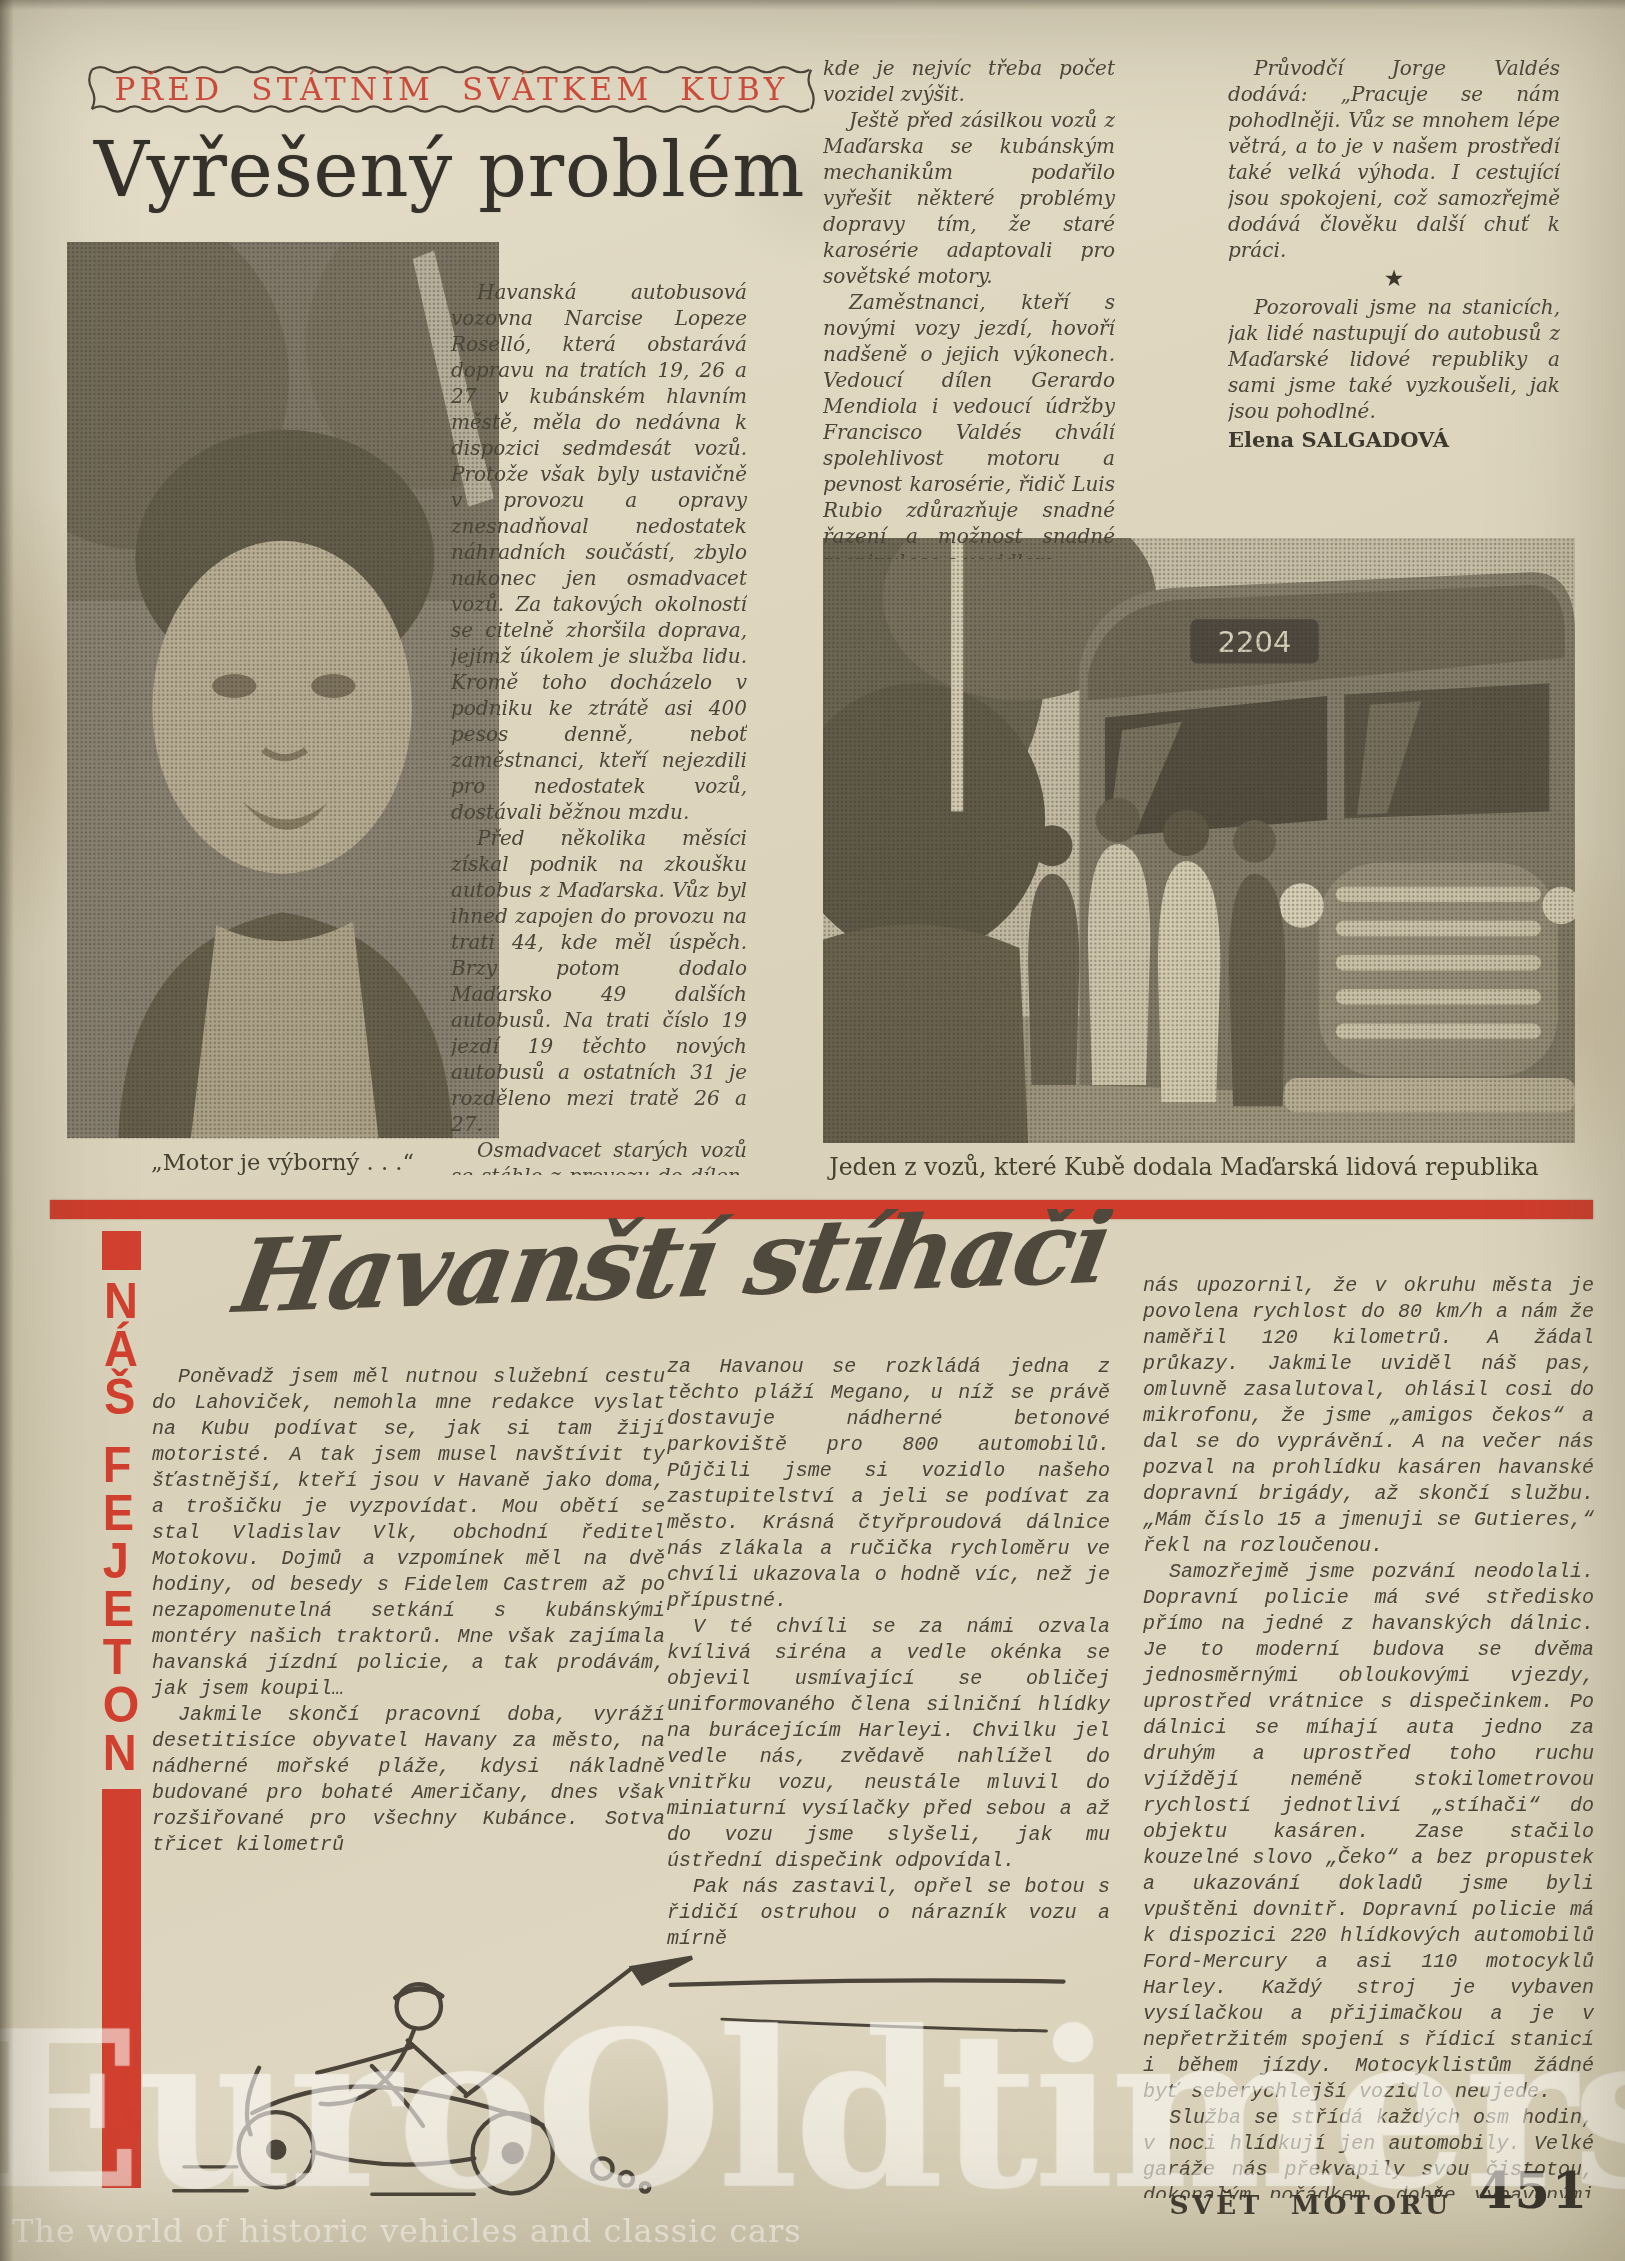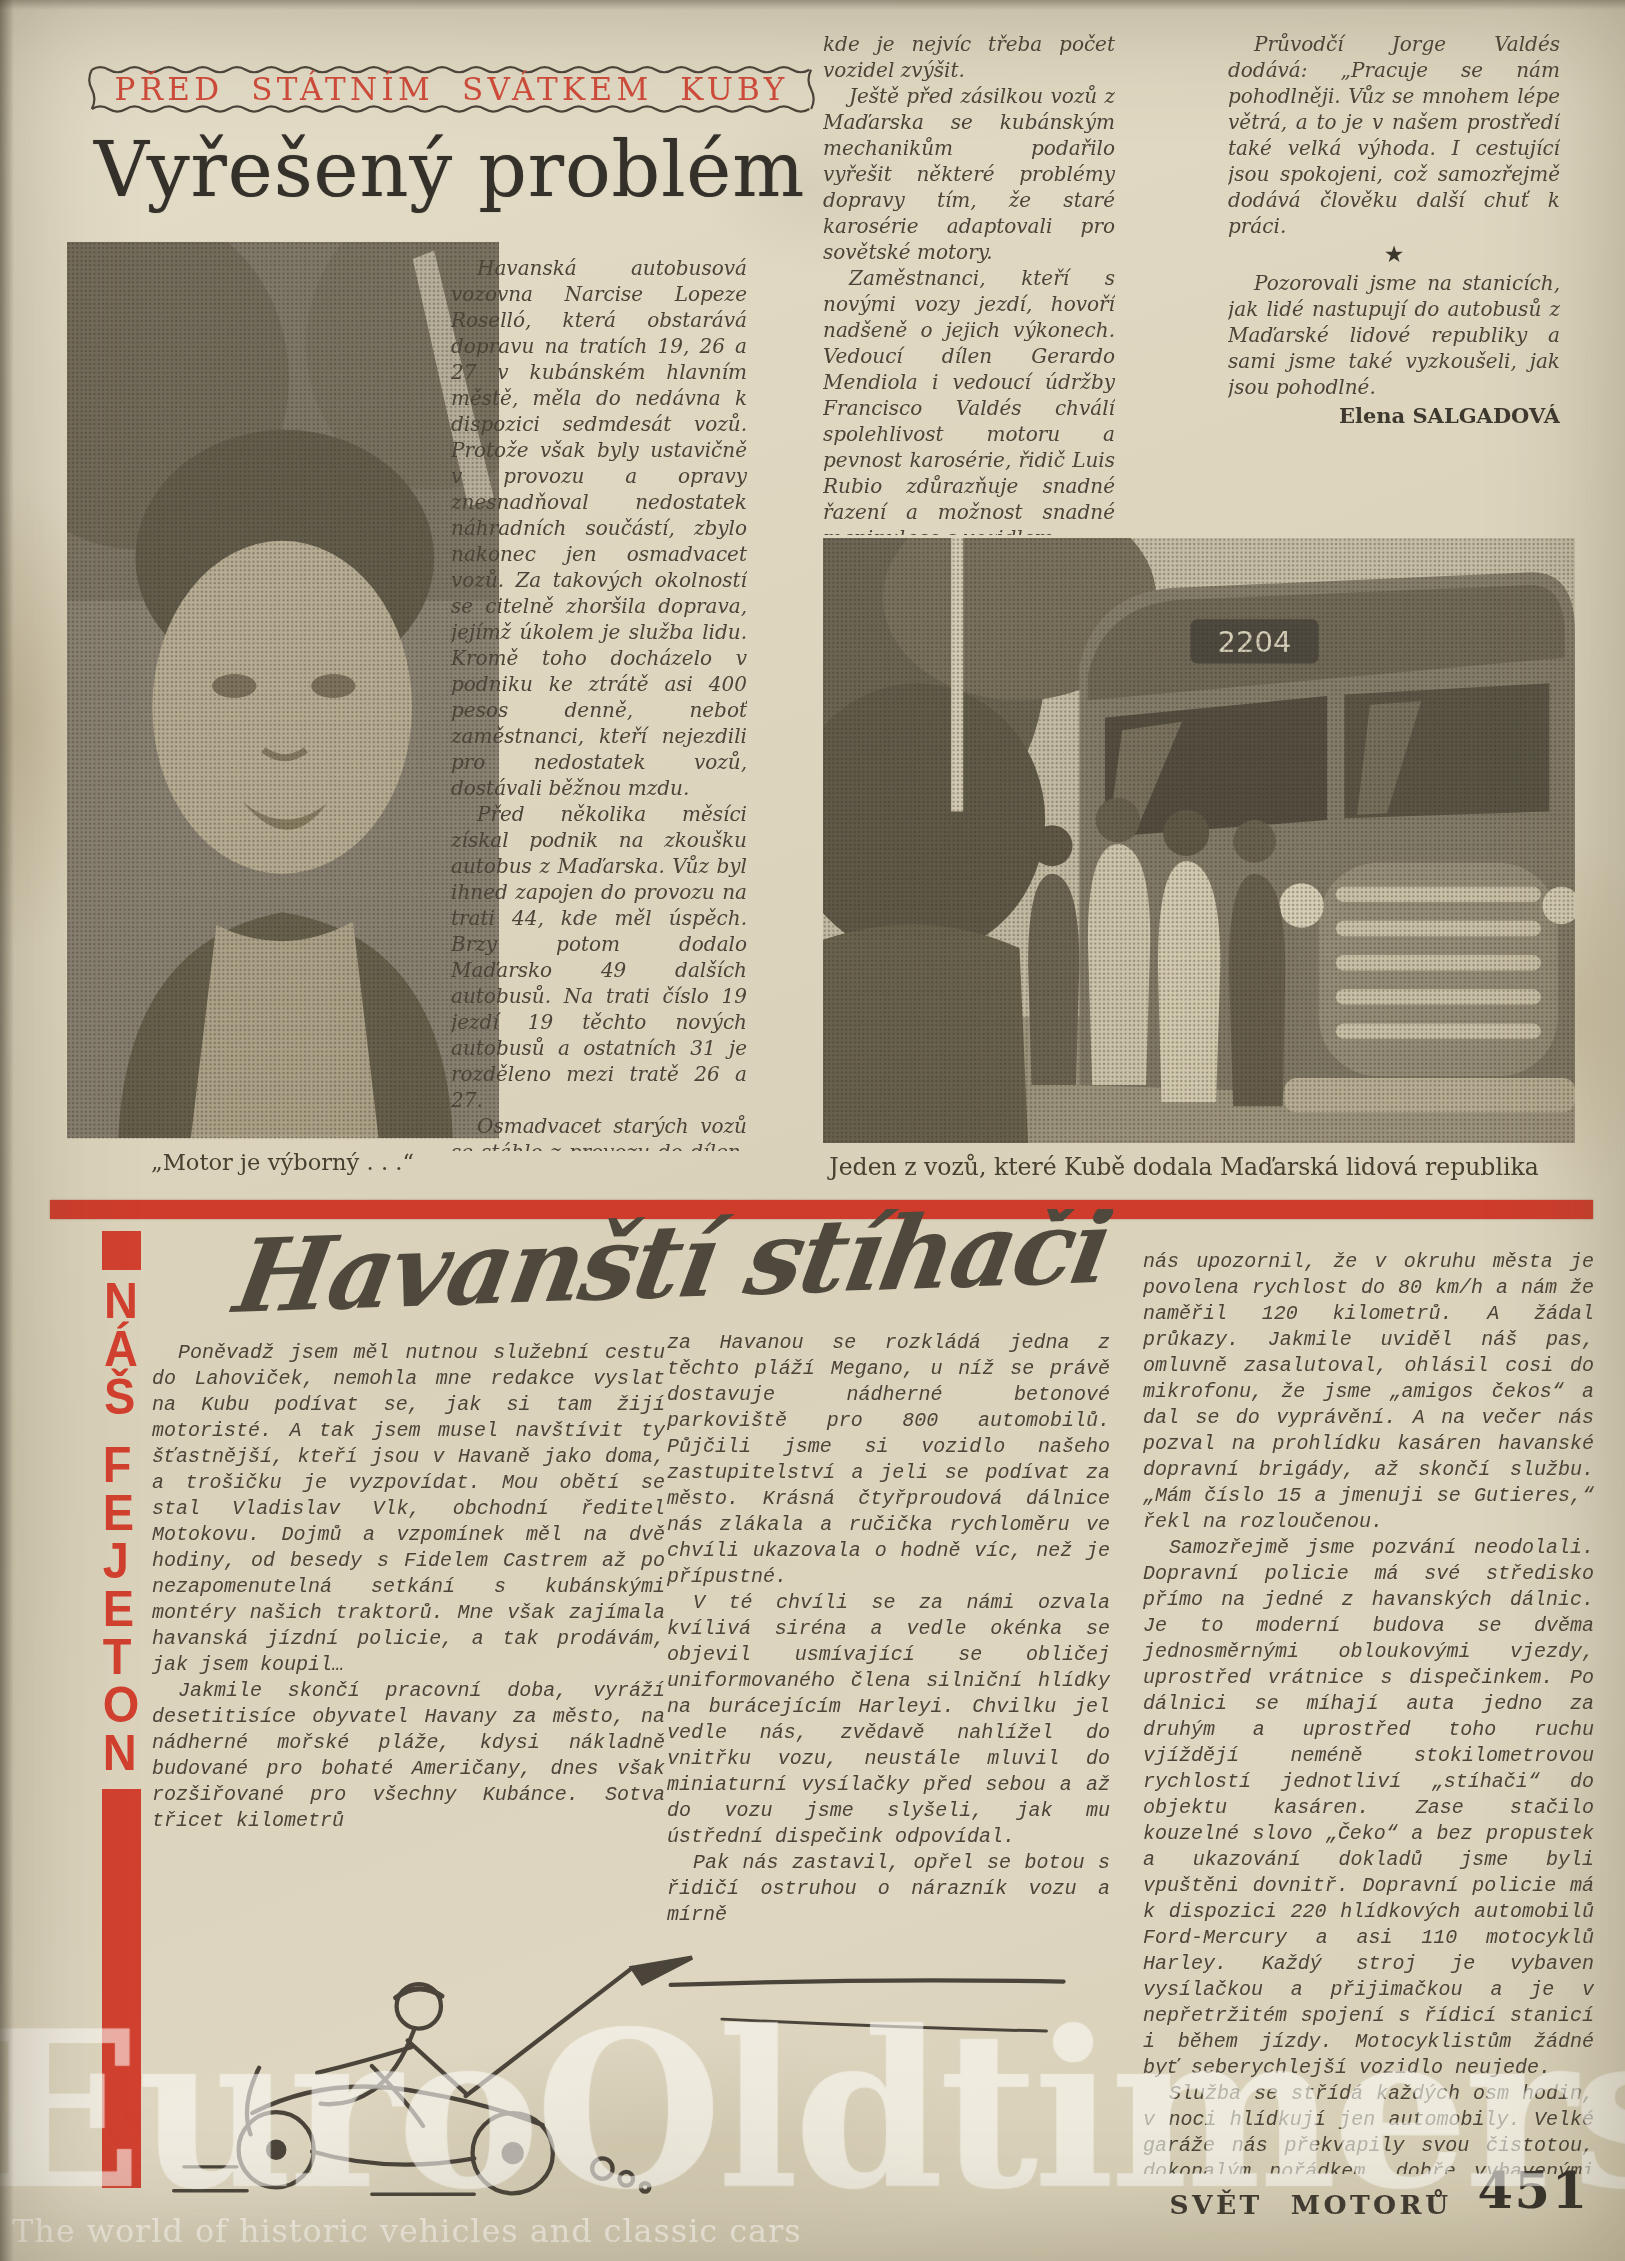--- a/index.html
+++ b/index.html
@@ -34,28 +34,28 @@
     background:linear-gradient(180deg,rgba(224,216,190,.16),rgba(186,176,146,.14));}
   .portrait{left:67px;top:242px;width:432px;height:897px;}
   .busphoto{left:823px;top:538px;width:752px;height:605px;}
 
   .caption{position:absolute;font-size:22.6px;color:#45402f;z-index:5;text-align:center;}
   .cap-portrait{left:73px;top:1149px;width:419px;}
   .cap-bus{left:808px;top:1153px;width:752px;font-size:23.5px;font-weight:500;}
 
   
   .col{position:absolute;font-style:italic;font-size:20px;line-height:26px;color:#4b4539;
-    text-align:justify;overflow:hidden;z-index:5;}
+    text-align:justify;overflow:hidden;z-index:5;margin-top:24px;}
   .col p{margin:0;text-indent:26px;}
   .no-indent-first p:first-child{text-indent:0;}
   .col-a{left:451px;top:255px;width:296px;height:896px;}
   .col-b{left:823px;top:31px;width:292px;height:504px;}
   .col-c{left:1228px;top:31px;width:332px;height:506px;}
   .col-c p:nth-child(2){text-align:center;text-indent:0;font-style:normal;font-size:23px;line-height:31px;color:#3c372d;}
-  .sig{font-style:normal;font-weight:bold;text-align:right;font-size:21px;margin-top:3.4px;color:#3e392f;}
+  .sig{font-style:normal;font-weight:bold;text-align:left;font-size:21px;margin-top:3.4px;color:#3e392f;}
 
   .divider-bar{position:absolute;left:50px;top:1200px;width:1543px;height:19px;background:#cf3c2b;z-index:5;
     box-shadow:0 0 1.7px rgba(120,40,25,.5);}
 
   
   .banner{position:absolute;left:96px;top:1231px;width:50px;height:957px;display:flex;flex-direction:column;align-items:center;z-index:5;}
   .banner .block{width:39px;height:39px;background:#d2402f;margin-bottom:6.8px;}
   .banner-letter{font-family:"Liberation Sans",sans-serif;font-weight:900;font-size:47px;line-height:48px;color:#d2402f;transform:scaleY(1.05);}
   .banner-gap{height:20.5px;flex:none;}
   .banner-bar{width:39px;flex:1;background:#d2402f;margin-top:12px;}

